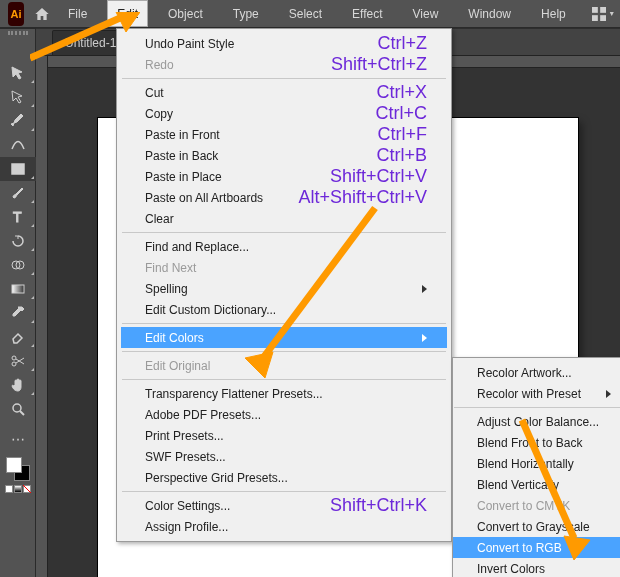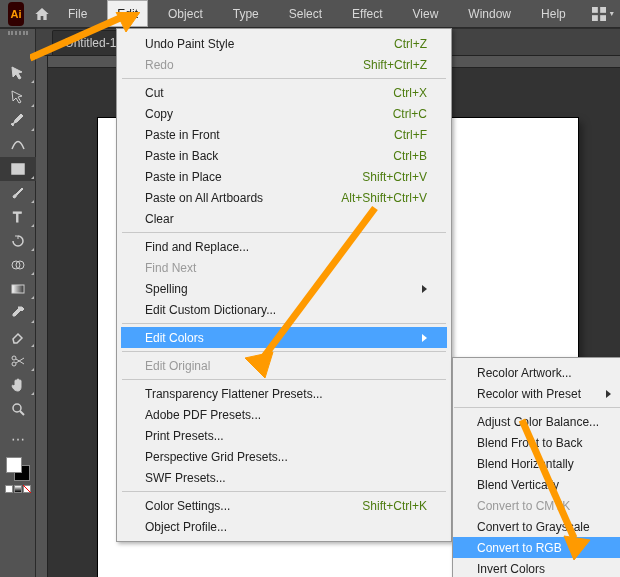--- a/index.html
+++ b/index.html
@@ -42,21 +42,21 @@
   .ruler-h { position:absolute; top:0; left:12px; right:0; height:12px; background:#555; border-bottom:1px solid #222;}
   .ruler-v { position:absolute; top:0; left:0; width:12px; bottom:0; background:#555; border-right:1px solid #222;}
 
   .dropdown { position:absolute; background:#f0f0f0; border:1px solid #9a9a9a; font-size:12px; color:#222; box-shadow:2px 2px 4px rgba(0,0,0,.3);}
   .edit-menu { top:28px; left:116px; width:336px; padding:4px 4px;}
   .sub-menu { top:357px; left:452px; width:180px; padding:4px 0;}
   .ditem { display:flex; align-items:center; justify-content:space-between; padding:3px 20px 3px 24px; height:21px; white-space:nowrap;}
   .ditem.hover { background:#4aa3ff; color:#fff;}
   .ditem.hover .arrow { border-left-color:#fff;}
   .ditem.disabled { color:#9a9a9a; }
-  .ditem .shortcut { color:#4d7c0f; font-size:12px; padding-left:24px;}
+  .ditem .shortcut { color:#6d28d9; font-size:18px; padding-left:24px;}
   .ditem .arrow { width:0;height:0;border-top:4px solid transparent;border-bottom:4px solid transparent;border-left:5px solid #333; margin-left:auto;}
   .sep { height:1px; background:#c8c8c8; margin:3px 1px;}
 
   .ann-arrow { position:absolute; pointer-events:none; }
   .ann-arrow svg polygon, .ann-arrow svg line { fill:#ff9a00; stroke:#ff9a00;}
 </style>
 </head>
 <body>
 
 <div class="menubar">
@@ -305,32 +305,32 @@
     <div class="ditem">
       <span>Transparency Flattener Presets...</span>
     </div>
     <div class="ditem">
       <span>Adobe PDF Presets...</span>
     </div>
     <div class="ditem">
       <span>Print Presets...</span>
     </div>
     <div class="ditem">
+      <span>SWF Presets...</span>
+    </div>
+    <div class="ditem">
       <span>Perspective Grid Presets...</span>
-    </div>
-    <div class="ditem">
-      <span>SWF Presets...</span>
     </div>
     <div class="sep"></div>
     <div class="ditem">
       <span>Color Settings...</span>
       <span class="shortcut">Shift+Ctrl+K</span>
     </div>
     <div class="ditem">
-      <span>Object Profile...</span>
+      <span>Assign Profile...</span>
     </div>
   </div>
 
 <div class="dropdown sub-menu" id="sub-menu">
     <div class="ditem">
       <span>Recolor Artwork...</span>
     </div>
     <div class="ditem">
       <span>Recolor with Preset</span>
       <span class="arrow"></span>

